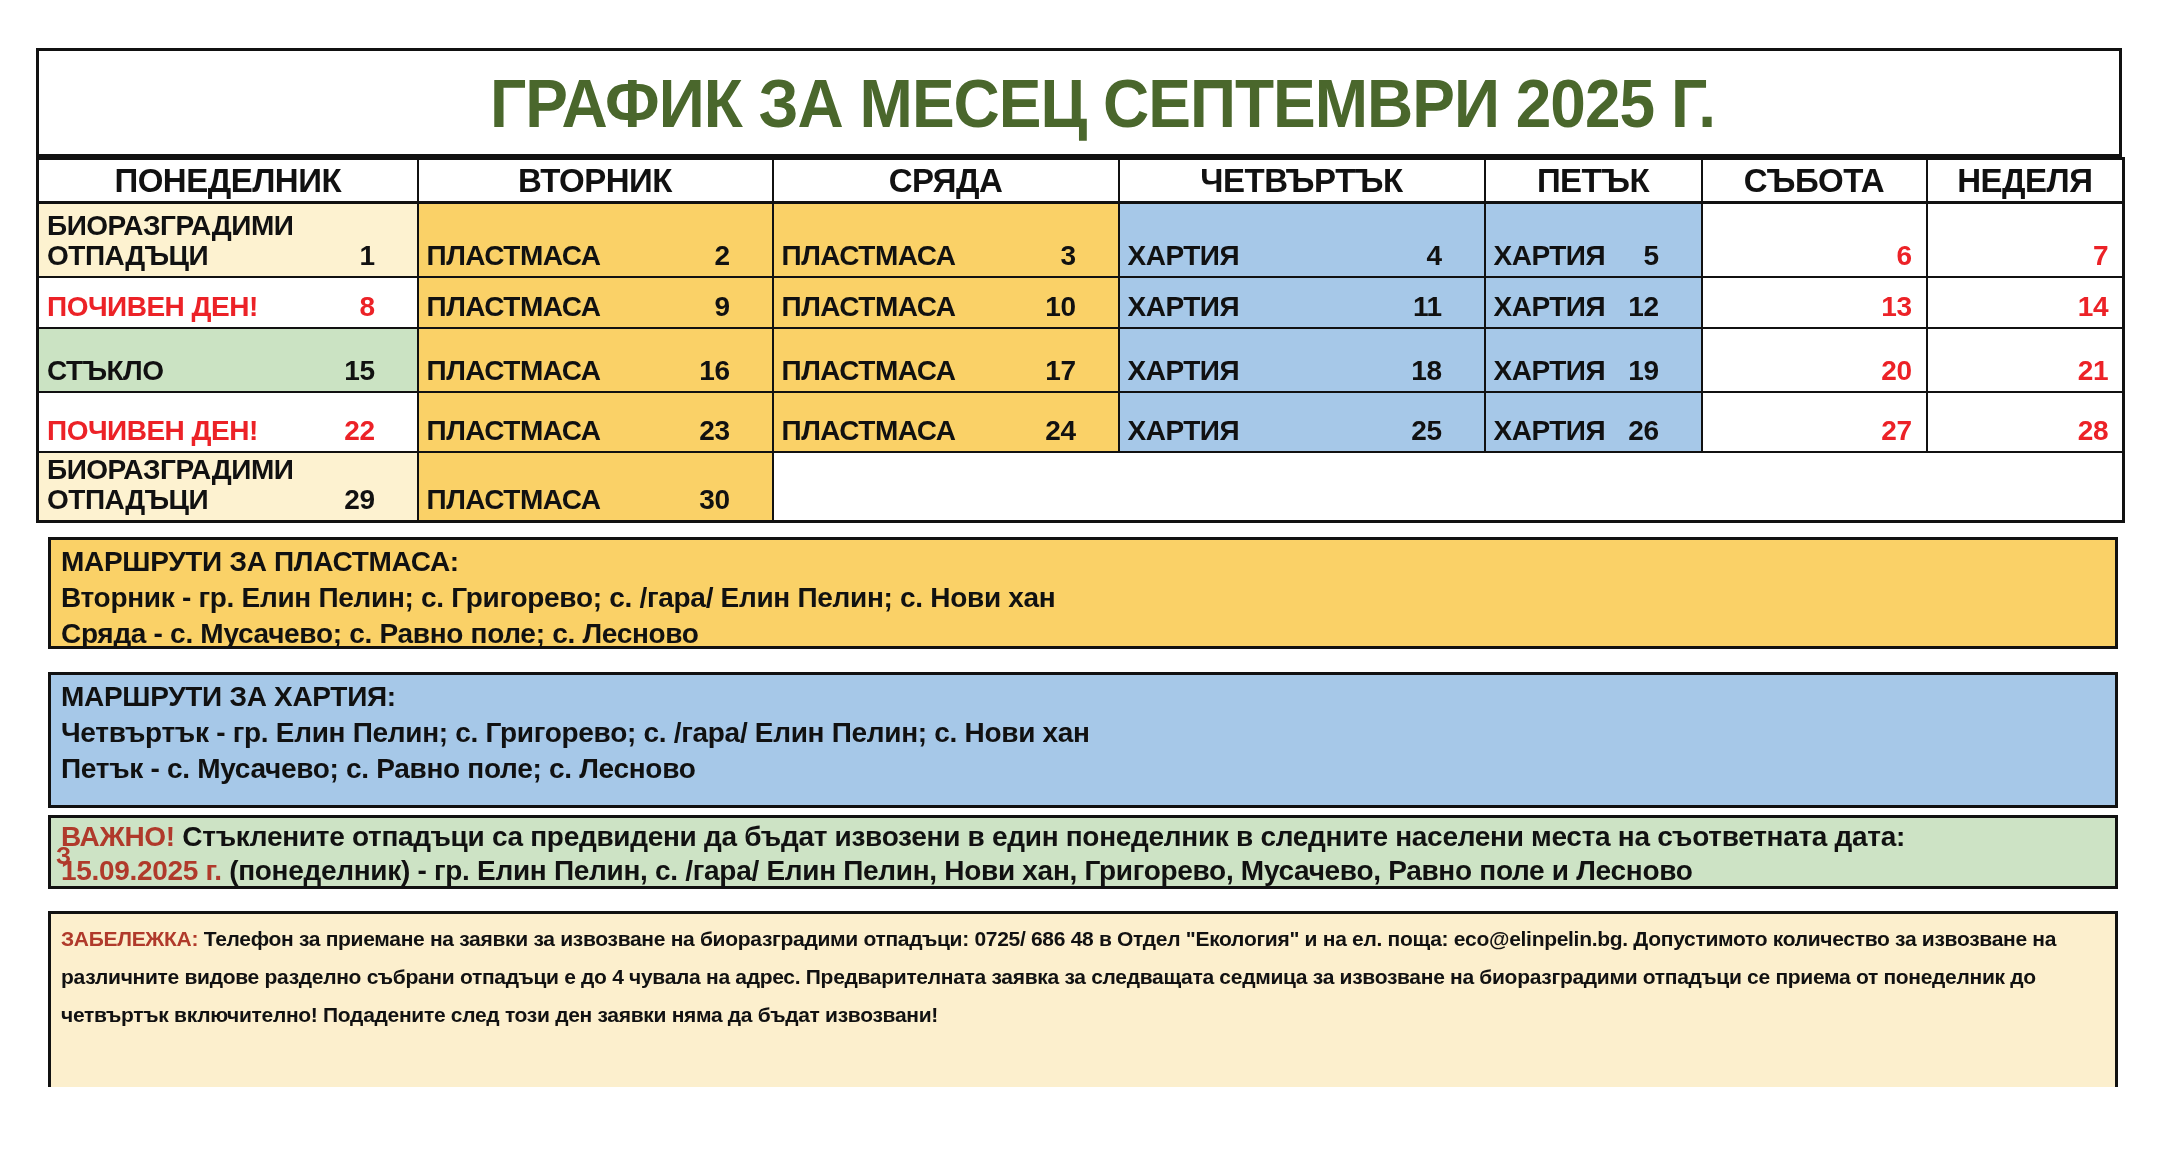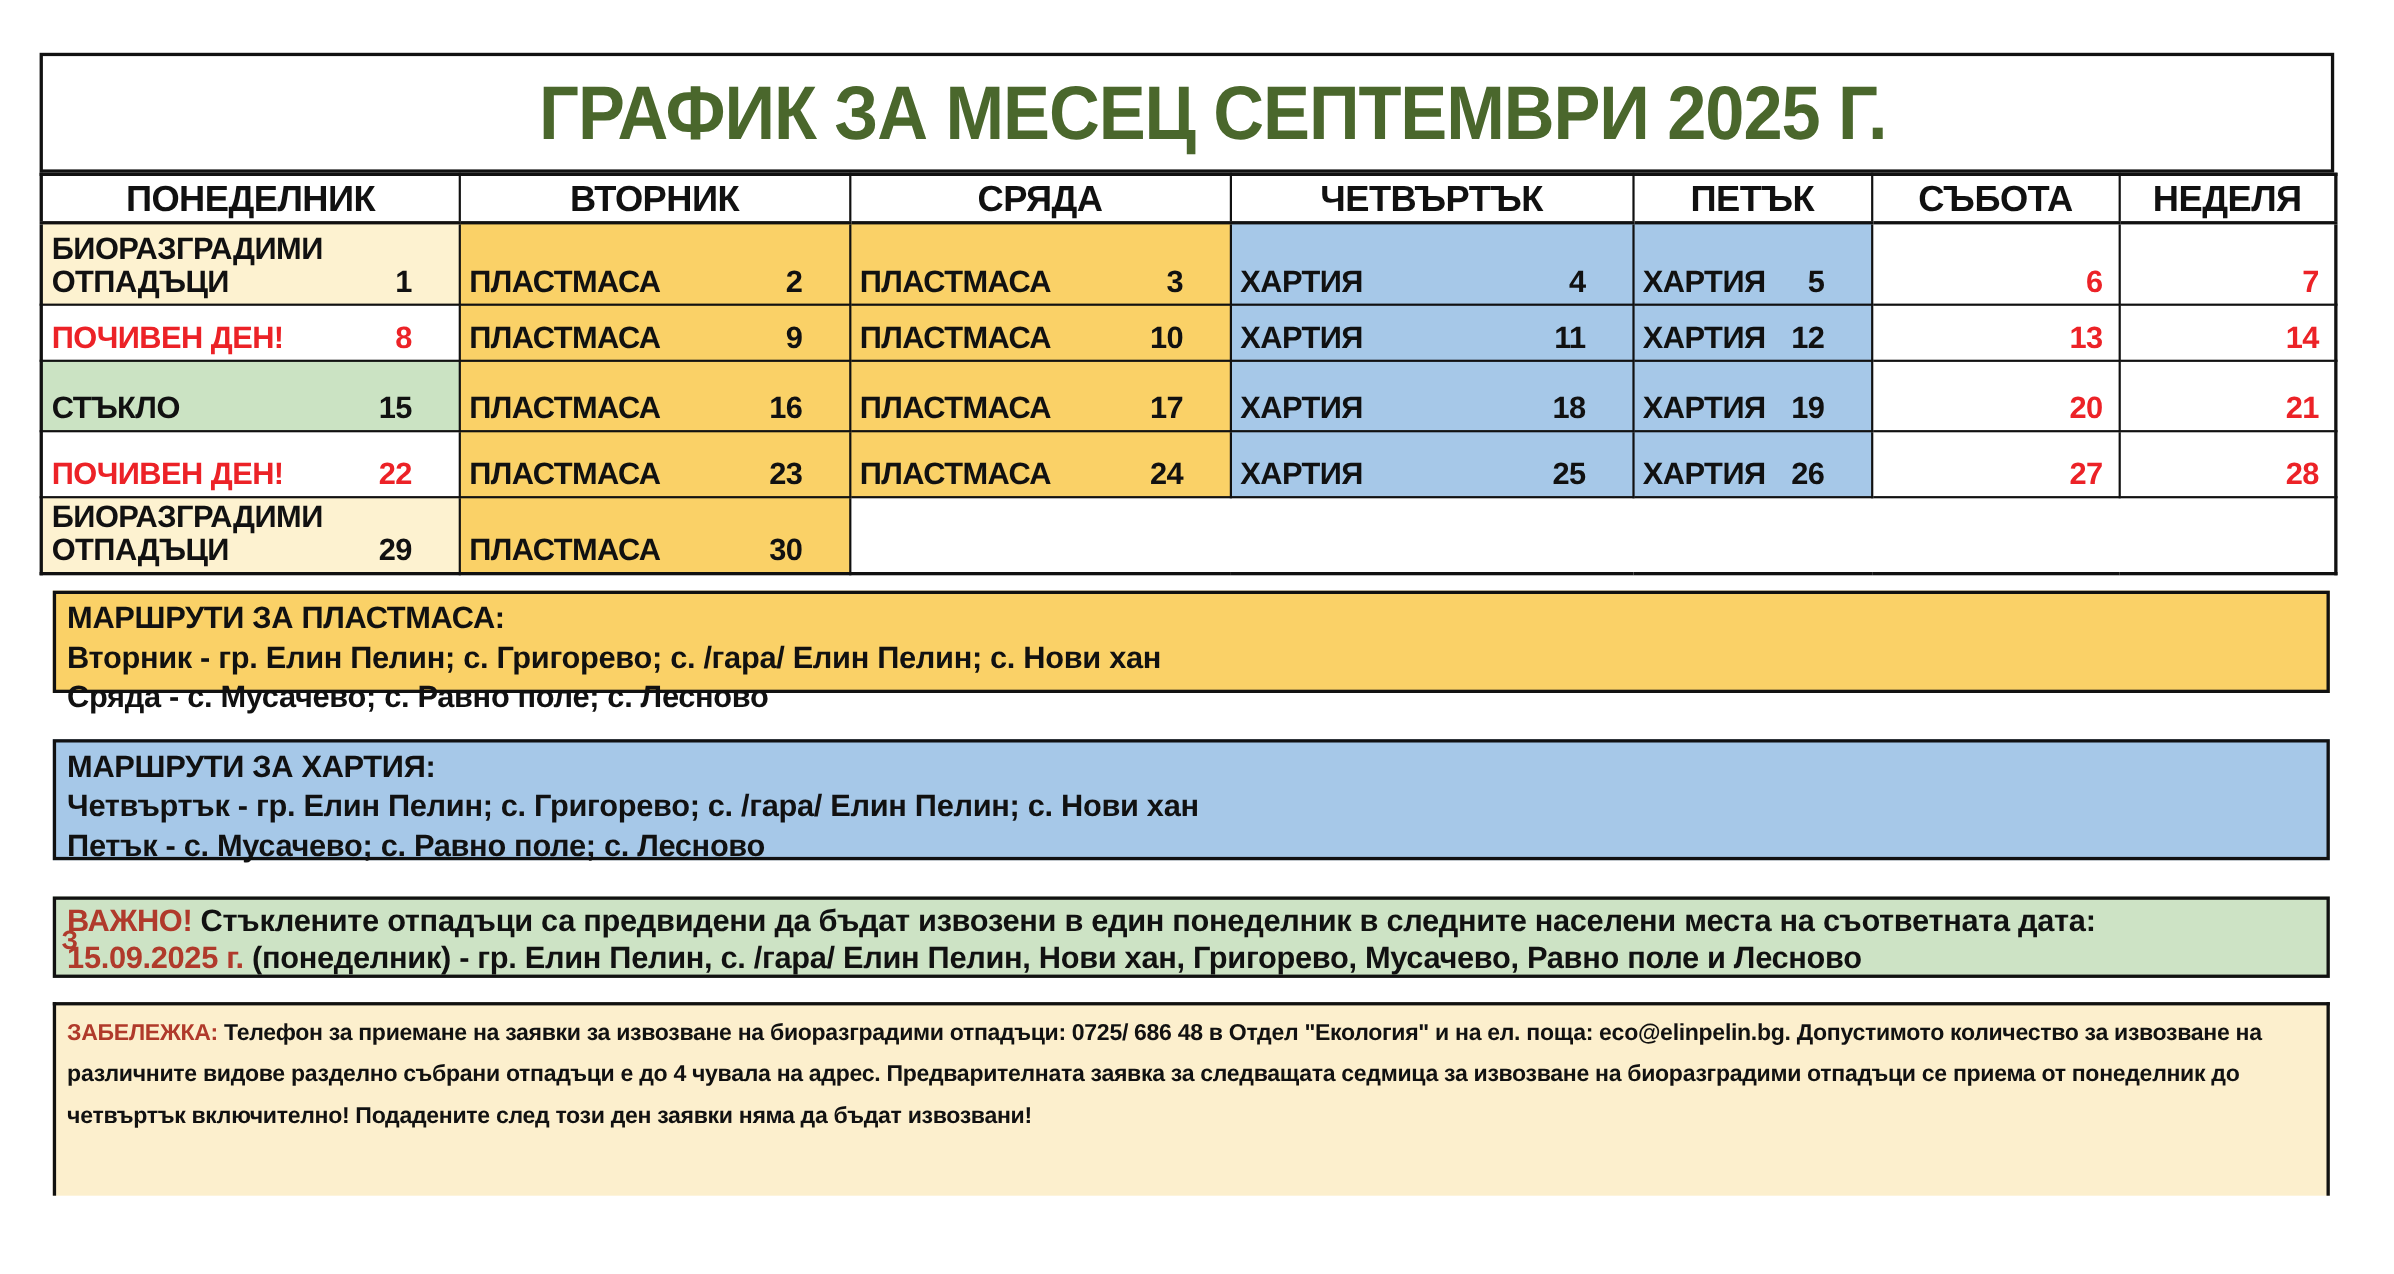--- a/index.html
+++ b/index.html
@@ -56,22 +56,22 @@
   td.c-weekend .num { color: var(--bright-red, #ec2227); padding-right: 14px; }
   td.c-empty   { background: #fff; }
 
   
   .box {
     position: absolute; left: 48px; width: 2070px; box-sizing: border-box;
     border: 3px solid #111; font-size: 28px; letter-spacing: -0.3px;
     padding: 4px 12px 0 10px;
   }
   .box .bline { line-height: 36px; }
-  .box-plastic { top: 537px; height: 93px; background: var(--plastic-yellow, #fad167); }
-  .box-paper   { top: 672px; height: 110px; background: var(--paper-blue, #a6c8e8); }
+  .box-plastic { top: 537px; height: 112px; background: var(--plastic-yellow, #fad167); }
+  .box-paper   { top: 672px; height: 136px; background: var(--paper-blue, #a6c8e8); }
   .box-important {
     top: 815px; height: 74px; background: var(--important-green, #cde3c5);
     padding-top: 2px;
   }
   .box-important .bline { line-height: 34px; }
   .box-note {
     top: 911px; height: 176px; background: var(--note-cream, #fcefcd);
     border-bottom: none; line-height: 38px; font-size: 21px; padding-top: 6px;
   }
   .dred { color: var(--dark-red, #b03a2b); }

